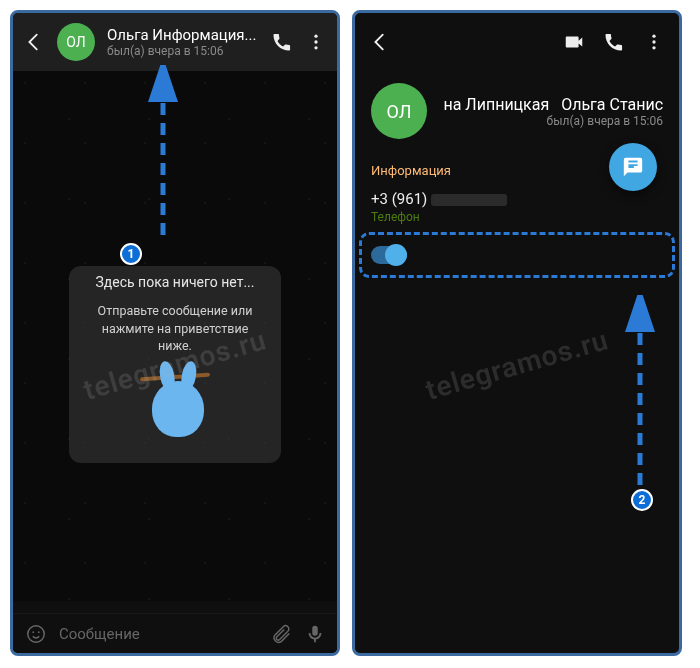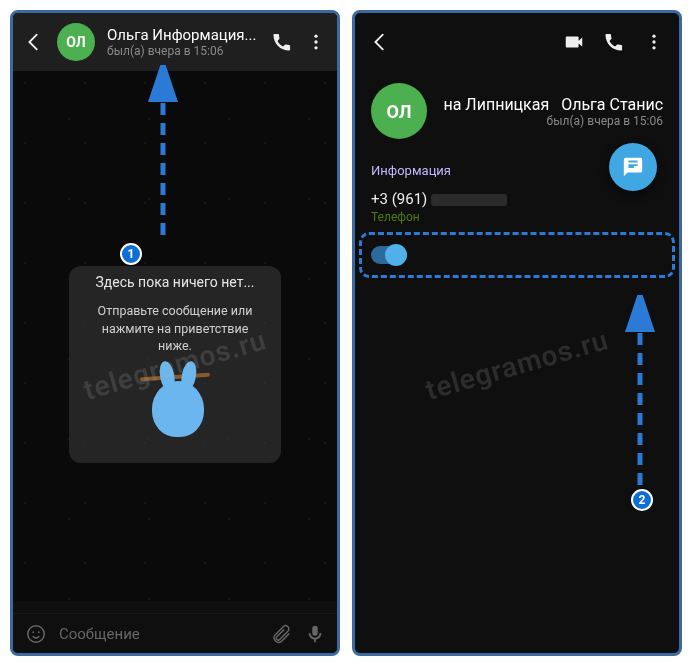--- a/index.html
+++ b/index.html
@@ -20,21 +20,21 @@
     background: #1f1f1f;
     display: flex; align-items: center;
     padding: 0 10px;
     gap: 12px;
   }
   .hicon { width: 22px; height: 22px; display: flex; align-items: center; justify-content: center; color: #eee; }
   .avatar {
     width: 38px; height: 38px; border-radius: 50%;
     background: #4caf50;
     display: flex; align-items: center; justify-content: center;
-    font-size: 14px; color: #fff; font-weight: 700;
+    font-size: 14px; color: #fff; font-weight: 400;
   }
   .avatar.big { width: 56px; height: 56px; font-size: 18px; }
   .title-block { flex: 1; min-width: 0; }
   .title-name { font-size: 15px; white-space: nowrap; overflow: hidden; text-overflow: ellipsis; color: #fff; }
   .title-sub { font-size: 12px; color: #8a8a8a; }
   .chat-bg {
     position: absolute; inset: 58px 0 52px 0;
     background: #0a0a0a;
     background-image:
       radial-gradient(circle at 20% 20%, #161616 1px, transparent 1px),
@@ -105,21 +105,21 @@
   .names-row { white-space: nowrap; overflow: hidden; font-size: 16px; }
   .name-chunk { display: inline; }
   .fab {
     position: absolute; right: 22px; top: 130px;
     width: 48px; height: 48px; border-radius: 50%;
     background: #40a7e3;
     display: flex; align-items: center; justify-content: center;
     box-shadow: 0 4px 10px rgba(0,0,0,.5);
   }
   .section-label {
-    color: #c4b5fd; font-size: 13px;
+    color: #fdba74; font-size: 13px;
     padding: 8px 16px 4px;
   }
   .info-row { padding: 8px 16px 12px; }
   .info-val { font-size: 15px; color: #eee; }
   .info-sub { font-size: 12px; color: #4d7c0f; margin-top: 2px; }
   .phone-mask {
     display: inline-block; width: 76px; height: 12px;
     background: #2b2b2b; border-radius: 3px; vertical-align: middle; margin-left: 4px;
   }
   .notif-row {

